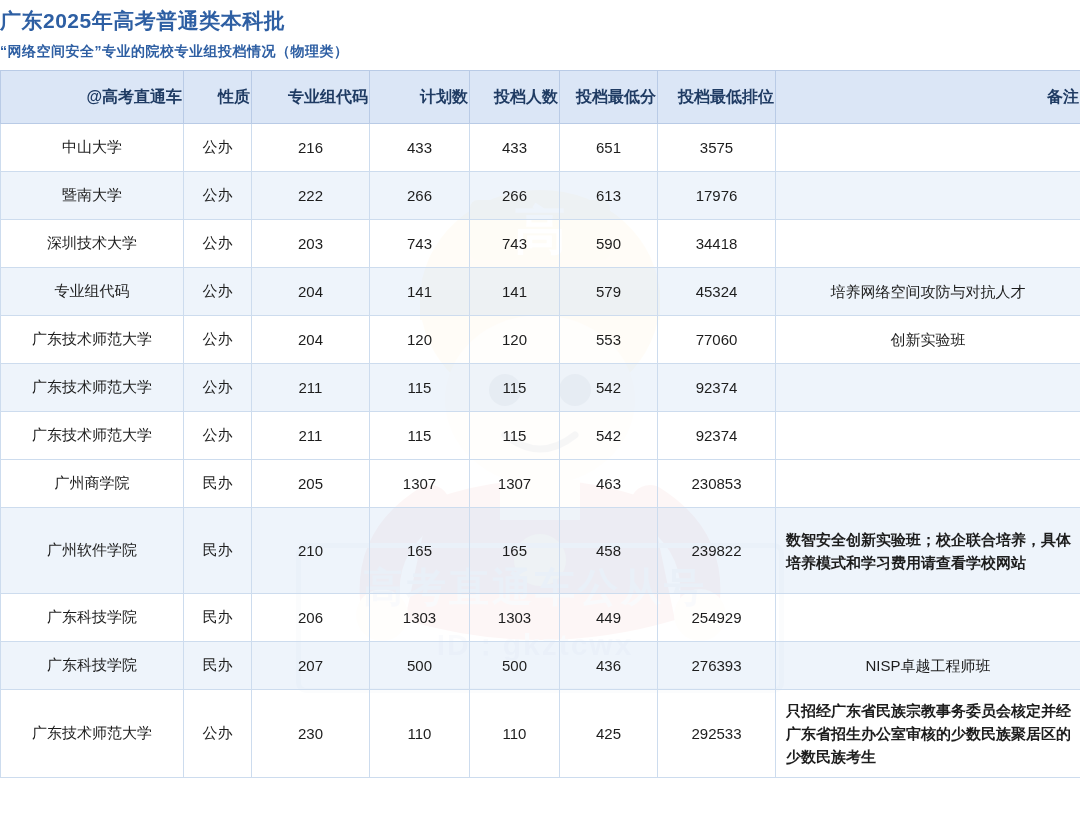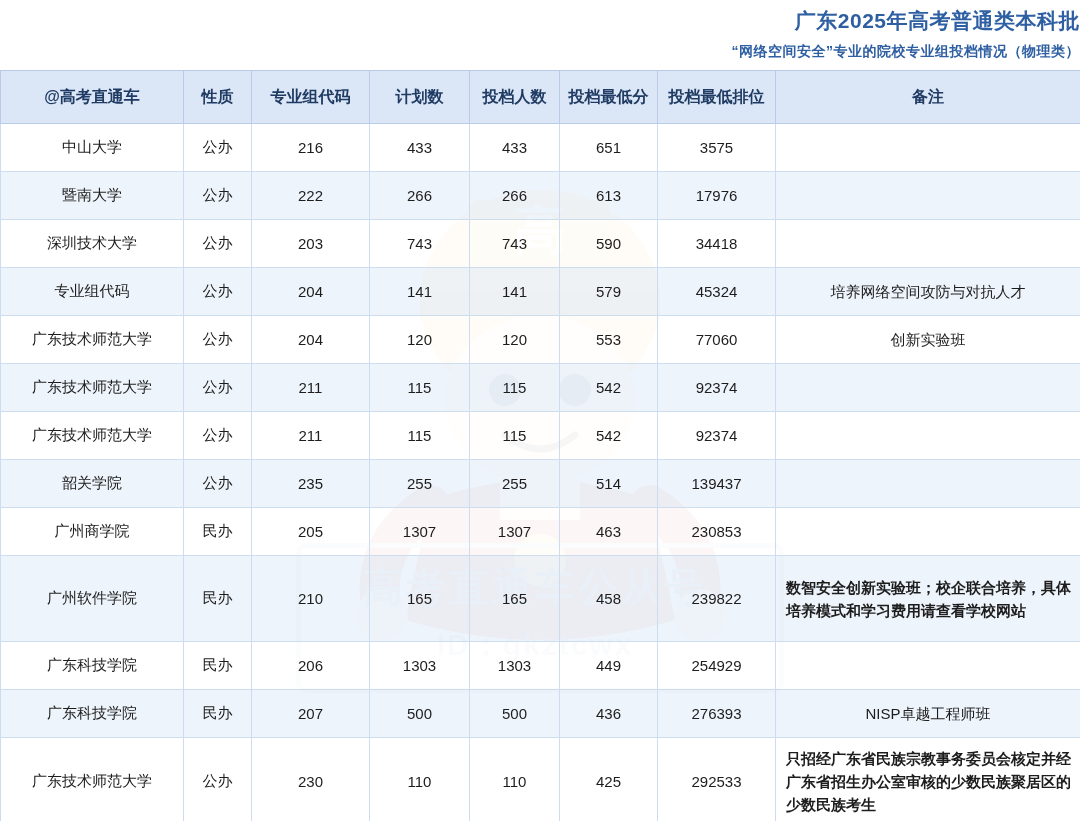--- a/index.html
+++ b/index.html
@@ -62,21 +62,21 @@
     top: 543px;
     width: 478px;
     height: 140px;
     border: 5px solid #9fb2d4;
     border-radius: 10px;
   }
   .title-block {
     position: relative;
     z-index: 10;
     padding: 6px 0 4px 0;
-    text-align: right;
+    text-align: left;
   }
   .title-line1 {
     font-size: 21px;
     font-weight: bold;
     color: #2e5fa3;
     line-height: 30px;
     letter-spacing: 0.5px;
   }
   .title-line2 {
     font-size: 14px;
@@ -93,21 +93,21 @@
     table-layout: fixed;
     font-size: 15px;
   }
   table.data-table th {
     background: #dbe6f6;
     color: #1f3b63;
     font-size: 16px;
     font-weight: bold;
     height: 50px;
     border: 1px solid #b9cbe6;
-    text-align: center;
+    text-align: right;
     vertical-align: middle;
   }
   table.data-table td {
     border: 1px solid #cddcee;
     text-align: center;
     vertical-align: middle;
     color: #1d1d1d;
     font-size: 15px;
     height: 48px;
     padding: 4px 6px;
@@ -264,30 +264,20 @@
       <tr class="row-even">
         <td>广东技术师范大学</td>
         <td>公办</td>
         <td>211</td>
         <td>115</td>
         <td>115</td>
         <td>542</td>
         <td>92374</td>
         <td class="note-cell"></td>
       </tr>
-      <tr class="row-odd">
-        <td>韶关学院</td>
-        <td>公办</td>
-        <td>235</td>
-        <td>255</td>
-        <td>255</td>
-        <td>514</td>
-        <td>139437</td>
-        <td class="note-cell"></td>
-      </tr>
       <tr class="row-even">
         <td>广州商学院</td>
         <td>民办</td>
         <td>205</td>
         <td>1307</td>
         <td>1307</td>
         <td>463</td>
         <td>230853</td>
         <td class="note-cell"></td>
       </tr>

